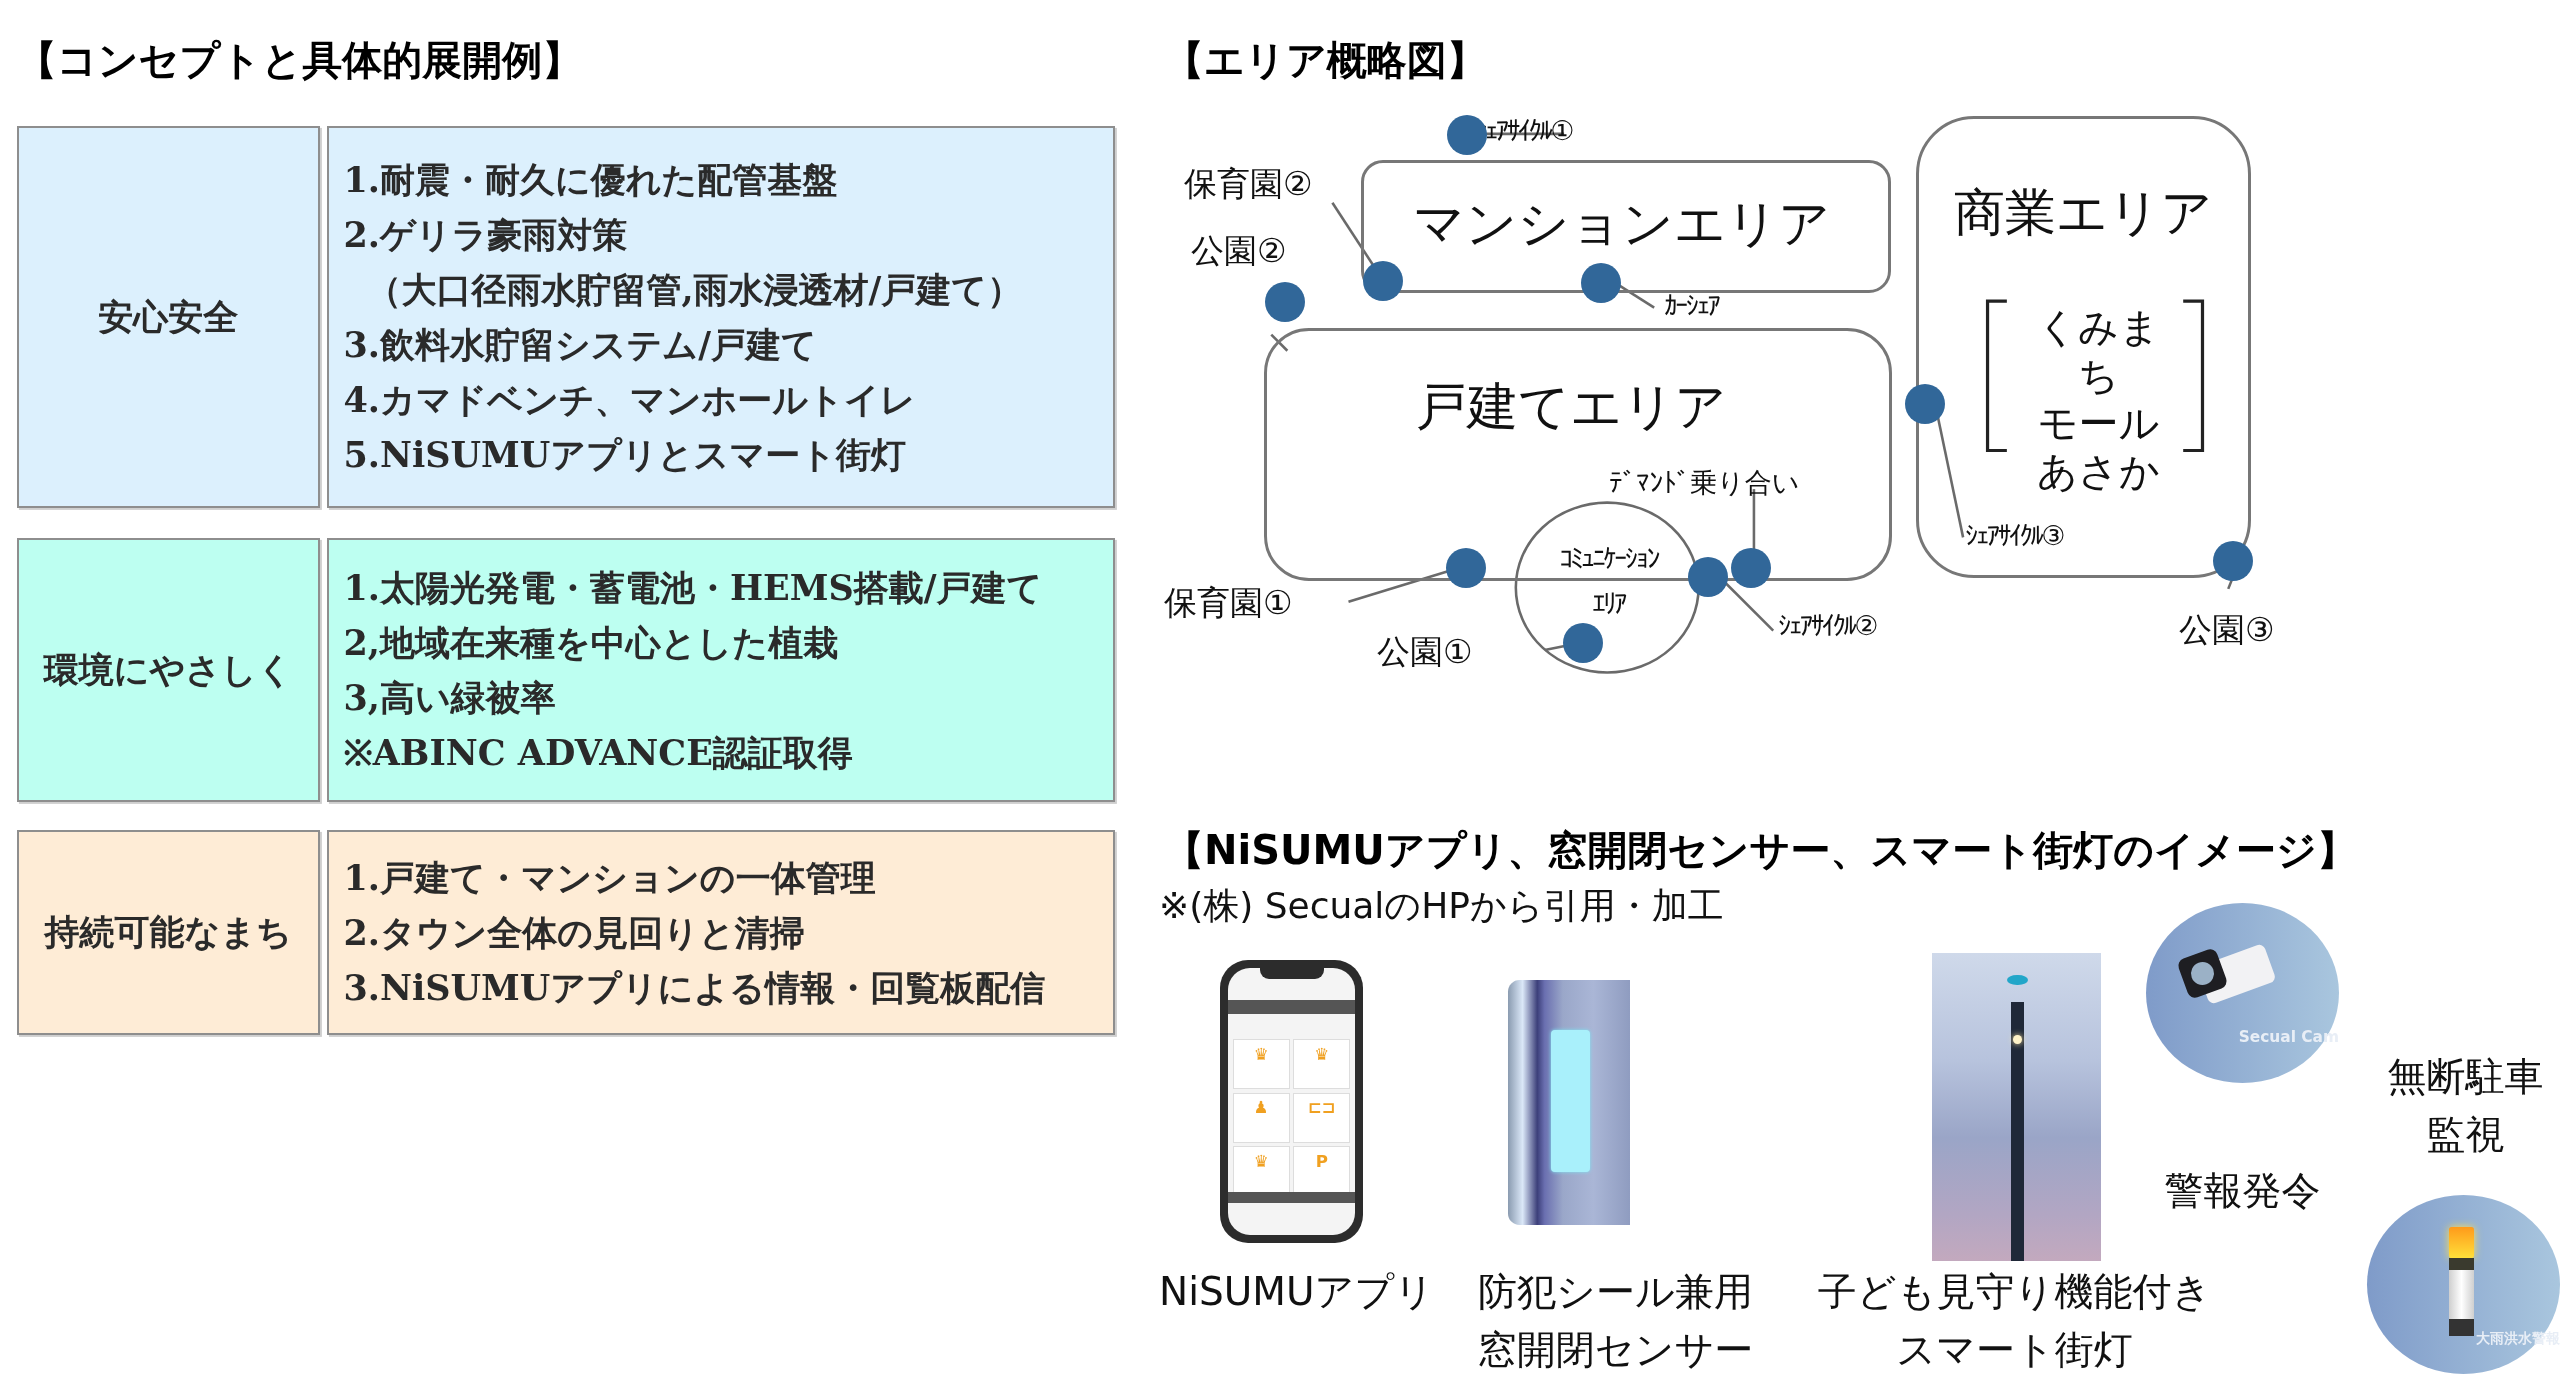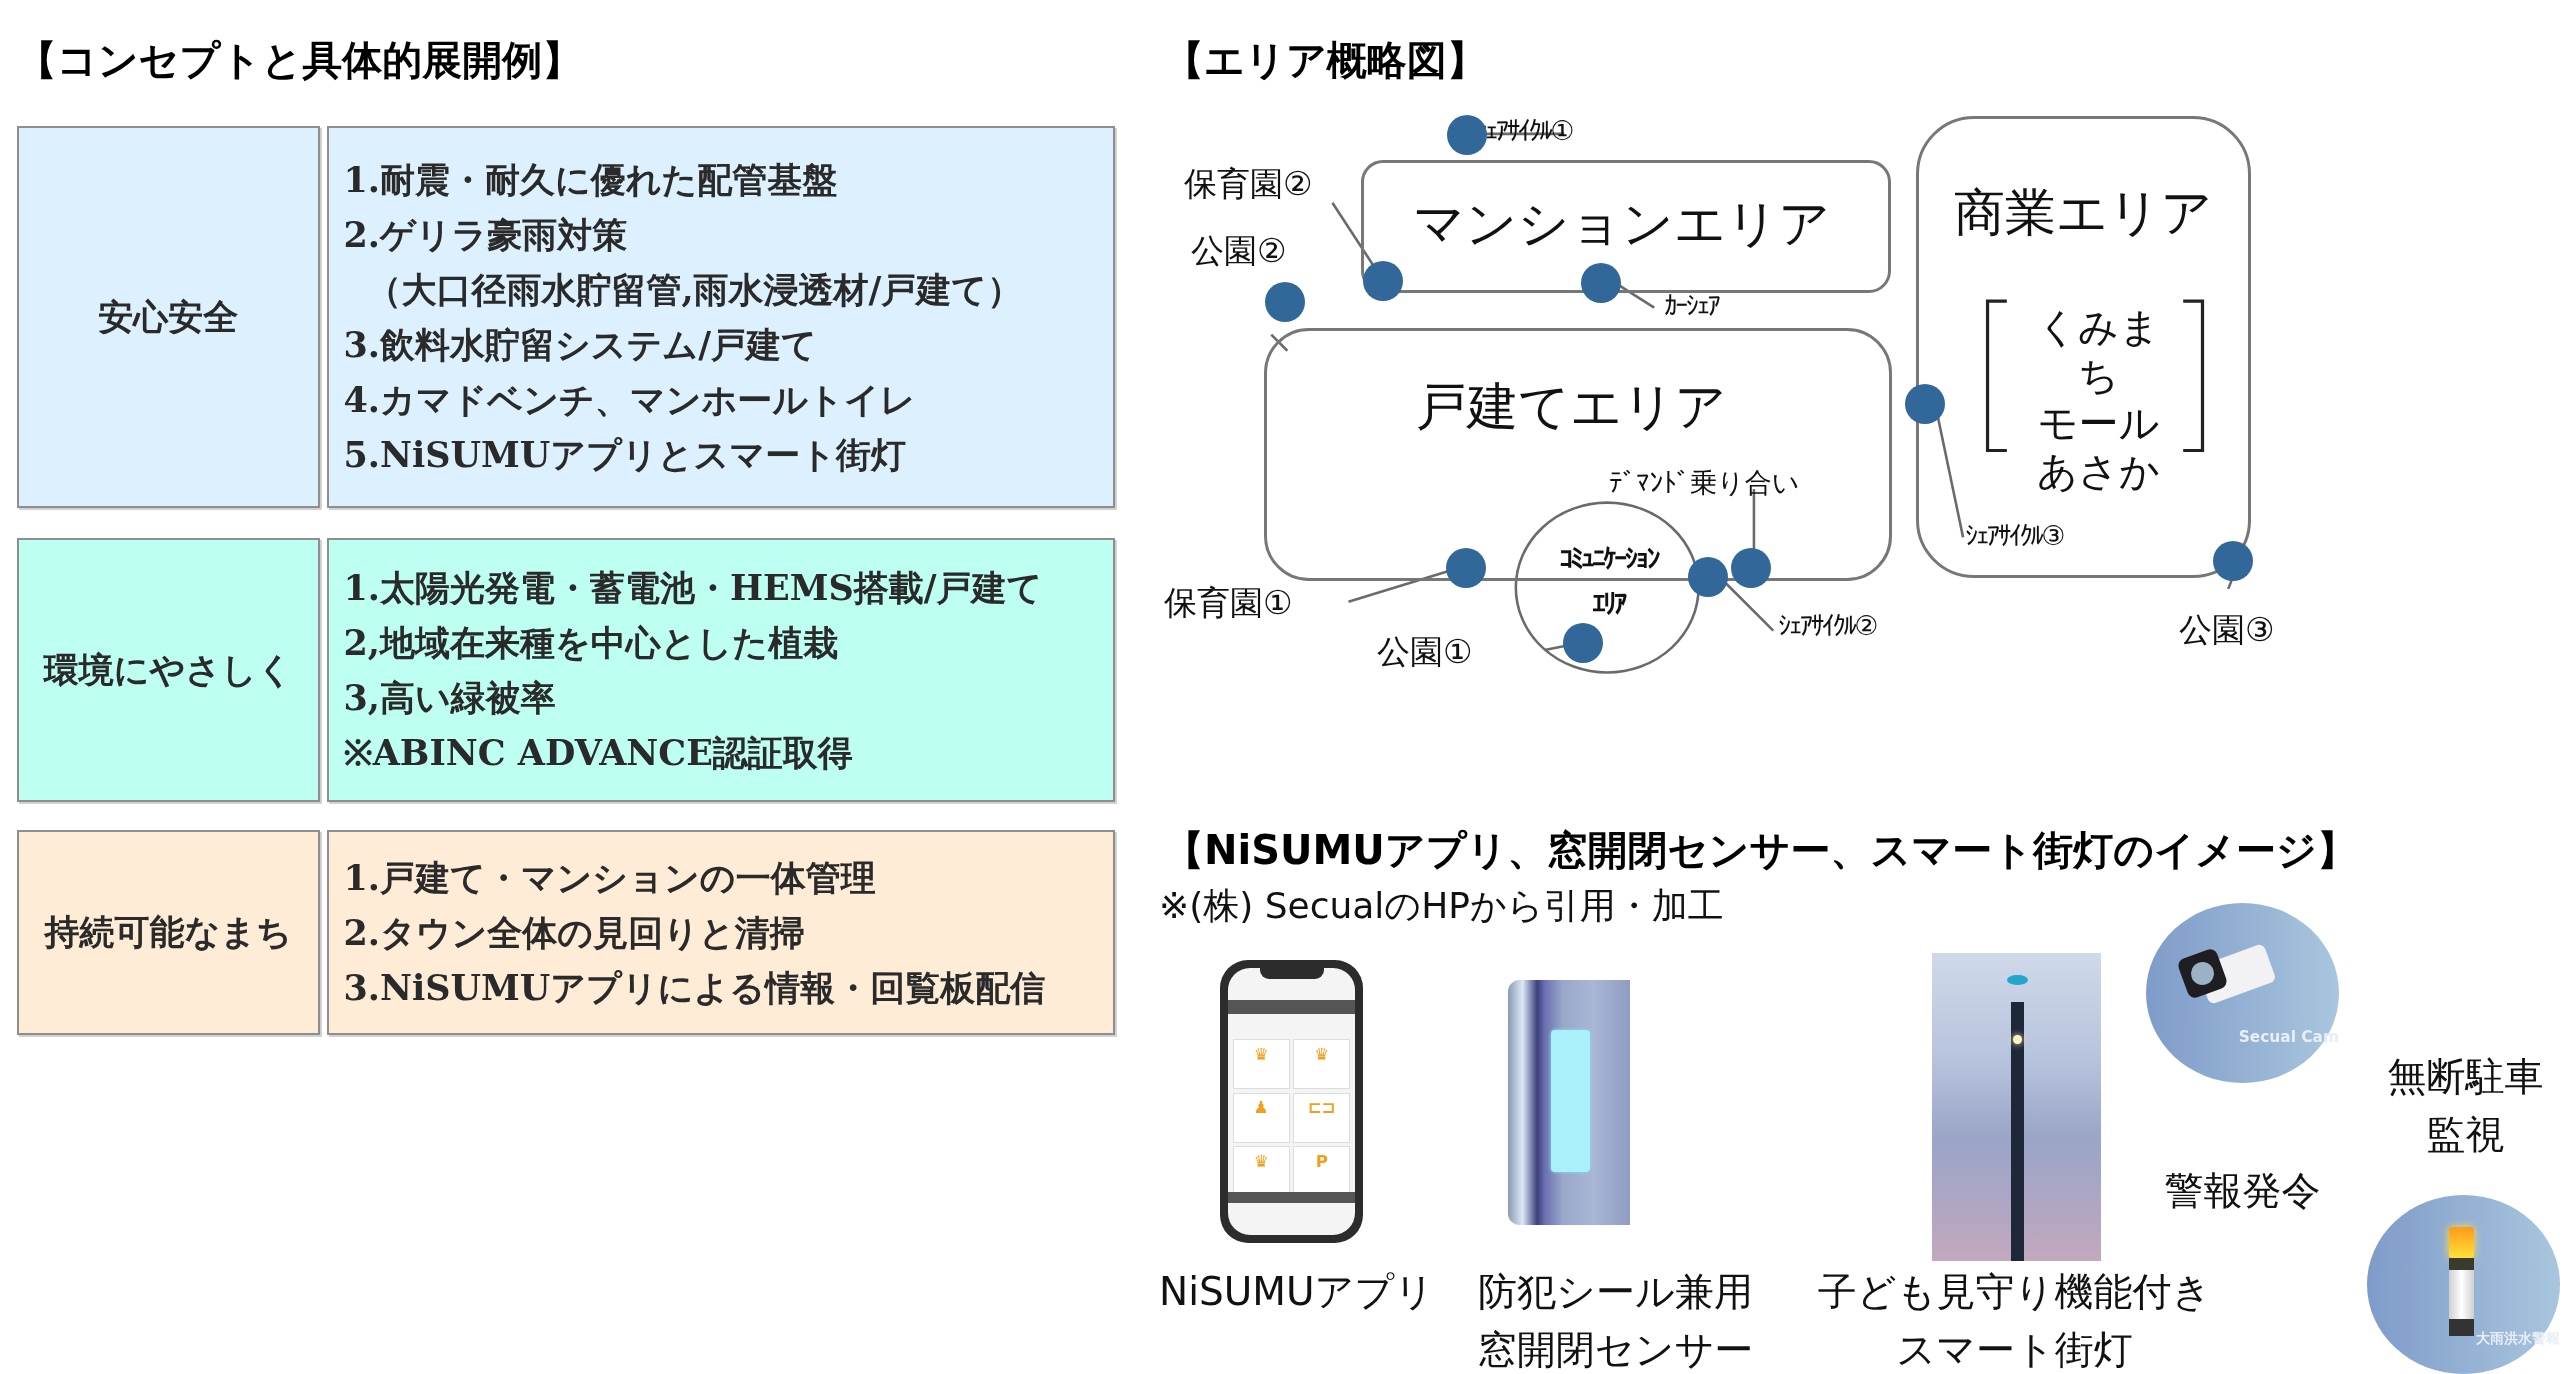--- a/index.html
+++ b/index.html
@@ -139,21 +139,21 @@
 <div class="area-title" style="left:1416px; top:373px;">戸建てエリア</div>
 
 <div class="area-box" style="left:1916px; top:116px; width:335px; height:462px; border-radius:58px;"></div>
 <div class="area-title" style="left:1954px; top:179px;">商業エリア</div>
 <div class="map-label" style="left:2018px; top:303px; font-size:40px; text-align:center; width:161px; line-height:48px; white-space:normal;">
   <div>くみまち</div>
   <div>モール</div>
   <div>あさか</div>
 </div>
 
-<div class="map-label small" style="left:1554px; top:536px; width:109px; text-align:center; line-height:45px; white-space:normal;font-weight:bold;">
+<div class="map-label small" style="left:1554px; top:536px; width:109px; text-align:center; line-height:45px; white-space:normal;">
   <div>ｺﾐｭﾆｹｰｼｮﾝ</div>
   <div>ｴﾘｱ</div>
 </div>
 
 <div class="map-label small" style="left:1474px; top:115px;">ｼｪｱｻｲｸﾙ①</div>
 <div class="map-label" style="left:1184px; top:162px;">保育園②</div>
 <div class="map-label" style="left:1191px; top:229px;">公園②</div>
 <div class="map-label small" style="left:1664px; top:290px;">ｶｰｼｪｱ</div>
 <div class="map-label" style="left:1609px; top:465px; font-size:27px;">ﾃﾞﾏﾝﾄﾞ乗り合い</div>
 <div class="map-label" style="left:1164px; top:581px;">保育園①</div>

